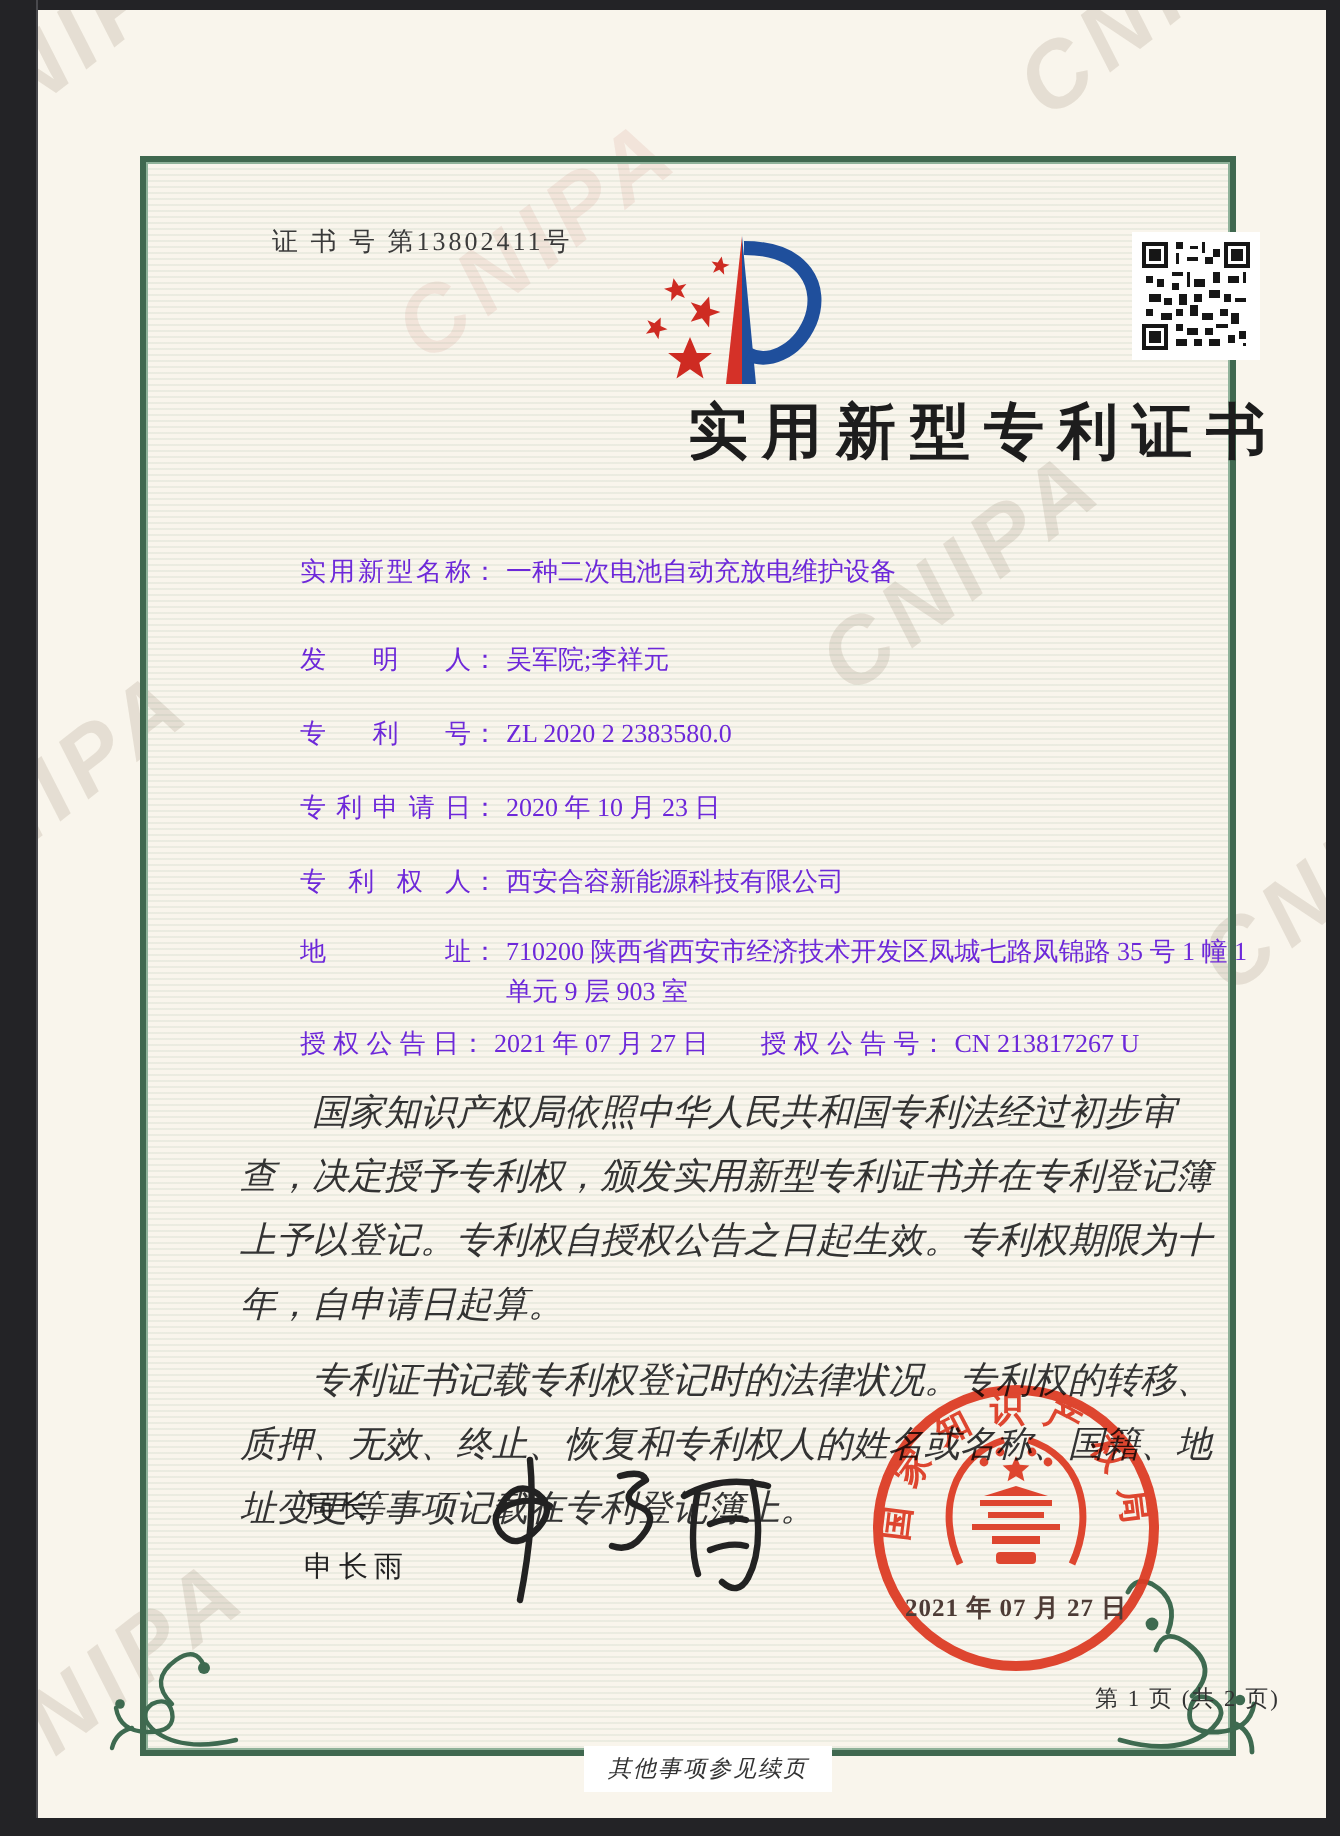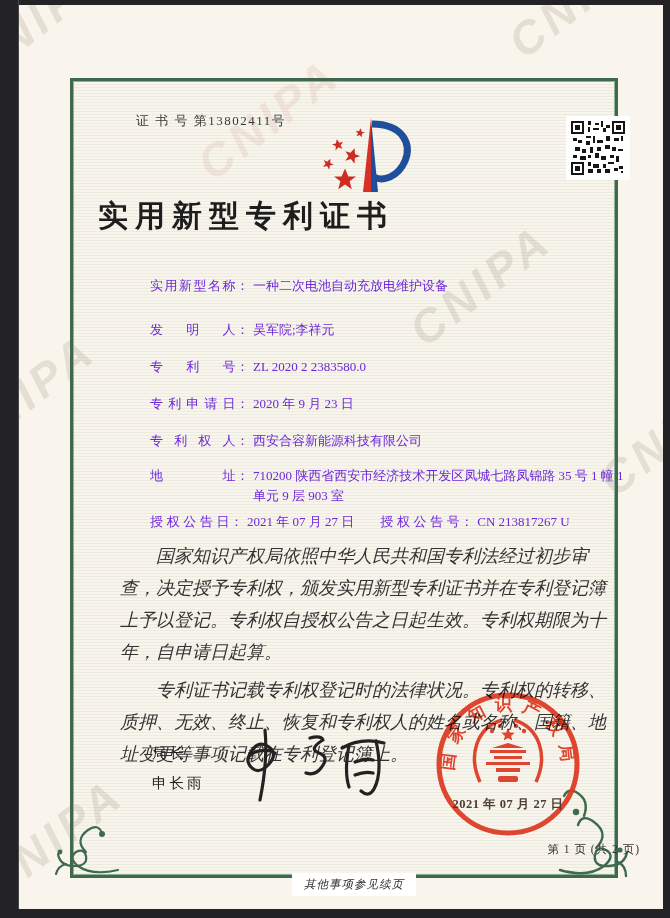--- a/index.html
+++ b/index.html
@@ -39,21 +39,21 @@
 
   .cert-no{
     position:absolute;left:108px;top:112px;font-size:13px;letter-spacing:1.5px;color:#3a3a3a;
   }
   .logo{position:absolute;left:283px;top:112px;}
   .qr-box{
     position:absolute;left:538px;top:116px;width:64px;height:64px;background:#ffffff;
     display:flex;align-items:center;justify-content:center;
   }
   .doc-title{
-    position:absolute;left:70px;top:196px;width:542px;text-align:left;
+    position:absolute;left:70px;top:196px;width:542px;text-align:right;
     font-size:30px;font-weight:bold;letter-spacing:7px;color:#1d1d1d;
   }
 
   .fields{position:absolute;left:122px;top:276px;width:482px;font-size:13px;color:#6d28d9;}
   .frow{display:flex;line-height:20px;margin-bottom:17px;}
   .frow.gap-lg{margin-bottom:24px;}
   .frow.gap-md{margin-bottom:15px;}
   .frow.gap-sm{margin-bottom:6px;}
   .flabel{
     display:inline-block;width:86px;flex:0 0 86px;
@@ -164,21 +164,21 @@
         <span class="fvalue">吴军院;李祥元</span>
       </div>
       <div class="frow">
         <span class="flabel">专利号</span>
           <span class="fcolon">：</span>
         <span class="fvalue">ZL 2020 2 2383580.0</span>
       </div>
       <div class="frow">
         <span class="flabel">专利申请日</span>
           <span class="fcolon">：</span>
-        <span class="fvalue">2020 年 9 月 23 日</span>
+        <span class="fvalue">2020 年 10 月 23 日</span>
       </div>
       <div class="frow gap-md">
         <span class="flabel">专利权人</span>
           <span class="fcolon">：</span>
         <span class="fvalue">西安合容新能源科技有限公司</span>
       </div>
       <div class="frow gap-sm">
         <span class="flabel">地址</span>
           <span class="fcolon">：</span>
         <span class="fvalue">710200 陕西省西安市经济技术开发区凤城七路凤锦路 35 号 1 幢 1 单元 9 层 903 室</span>

